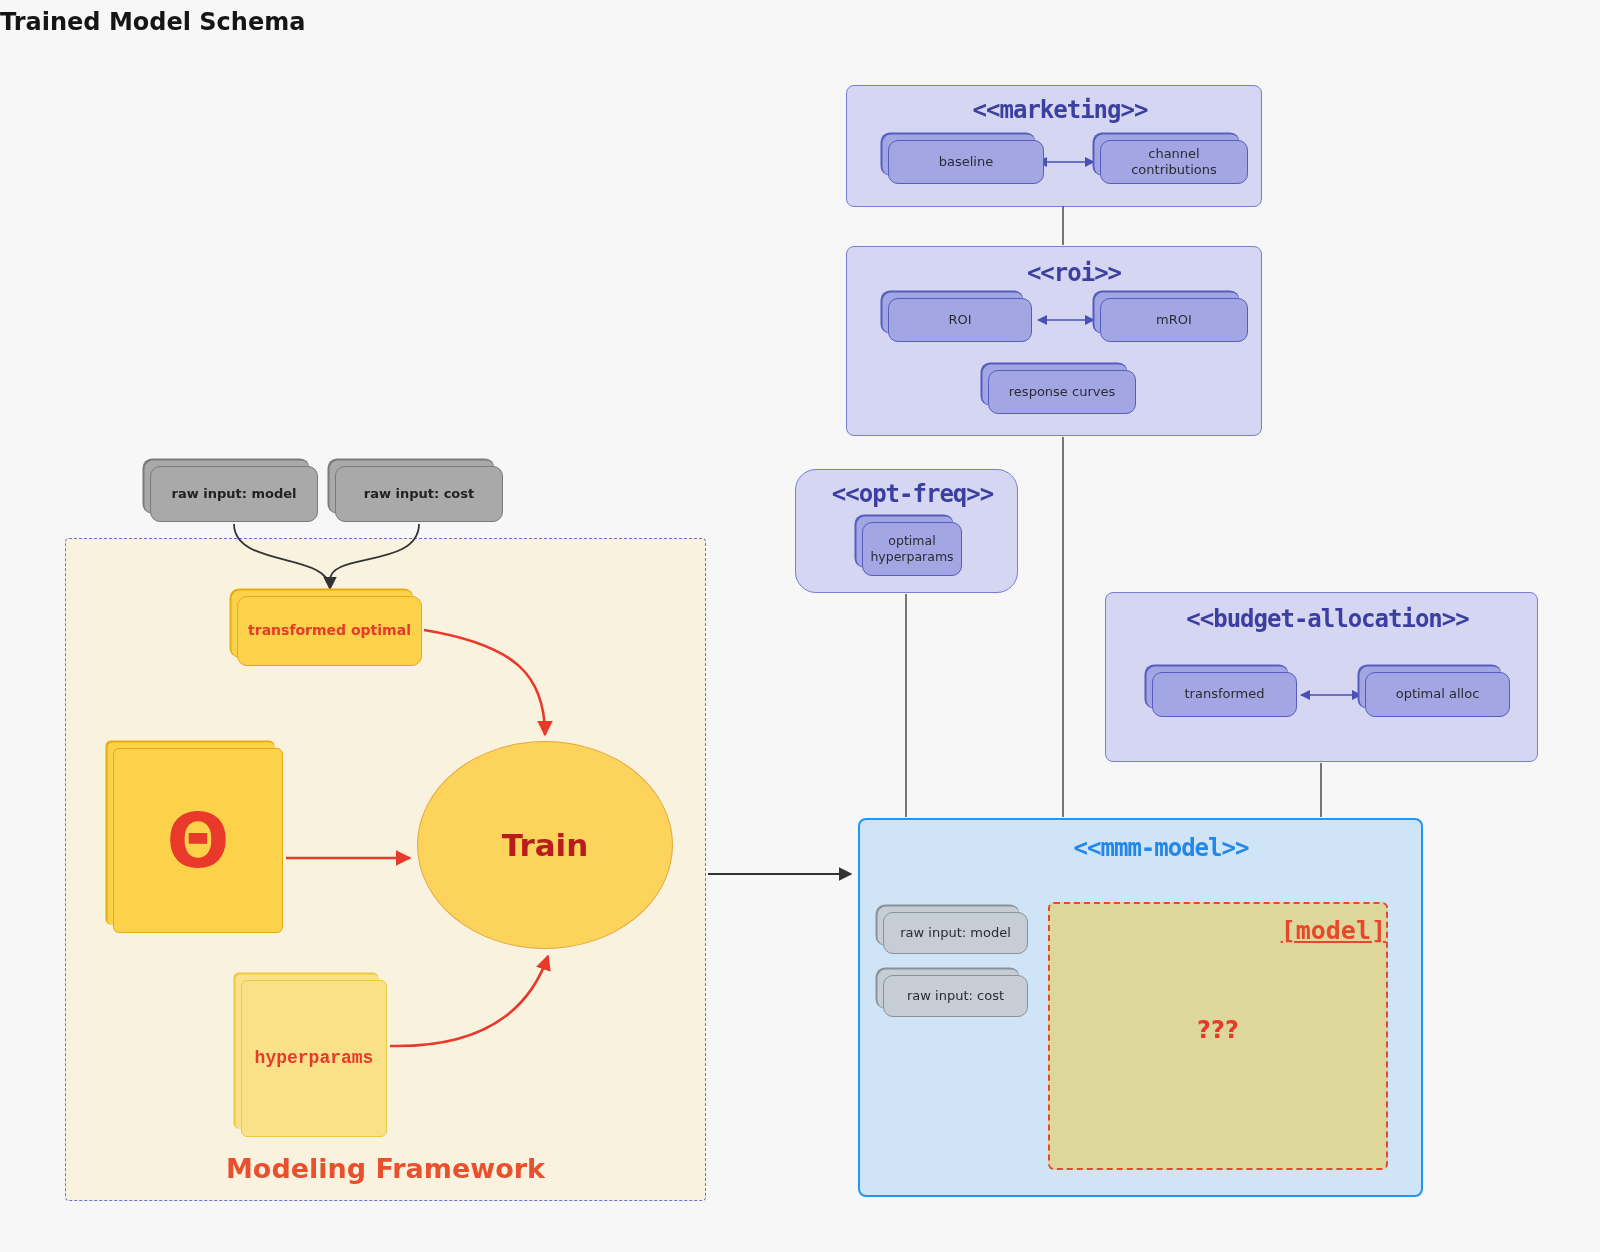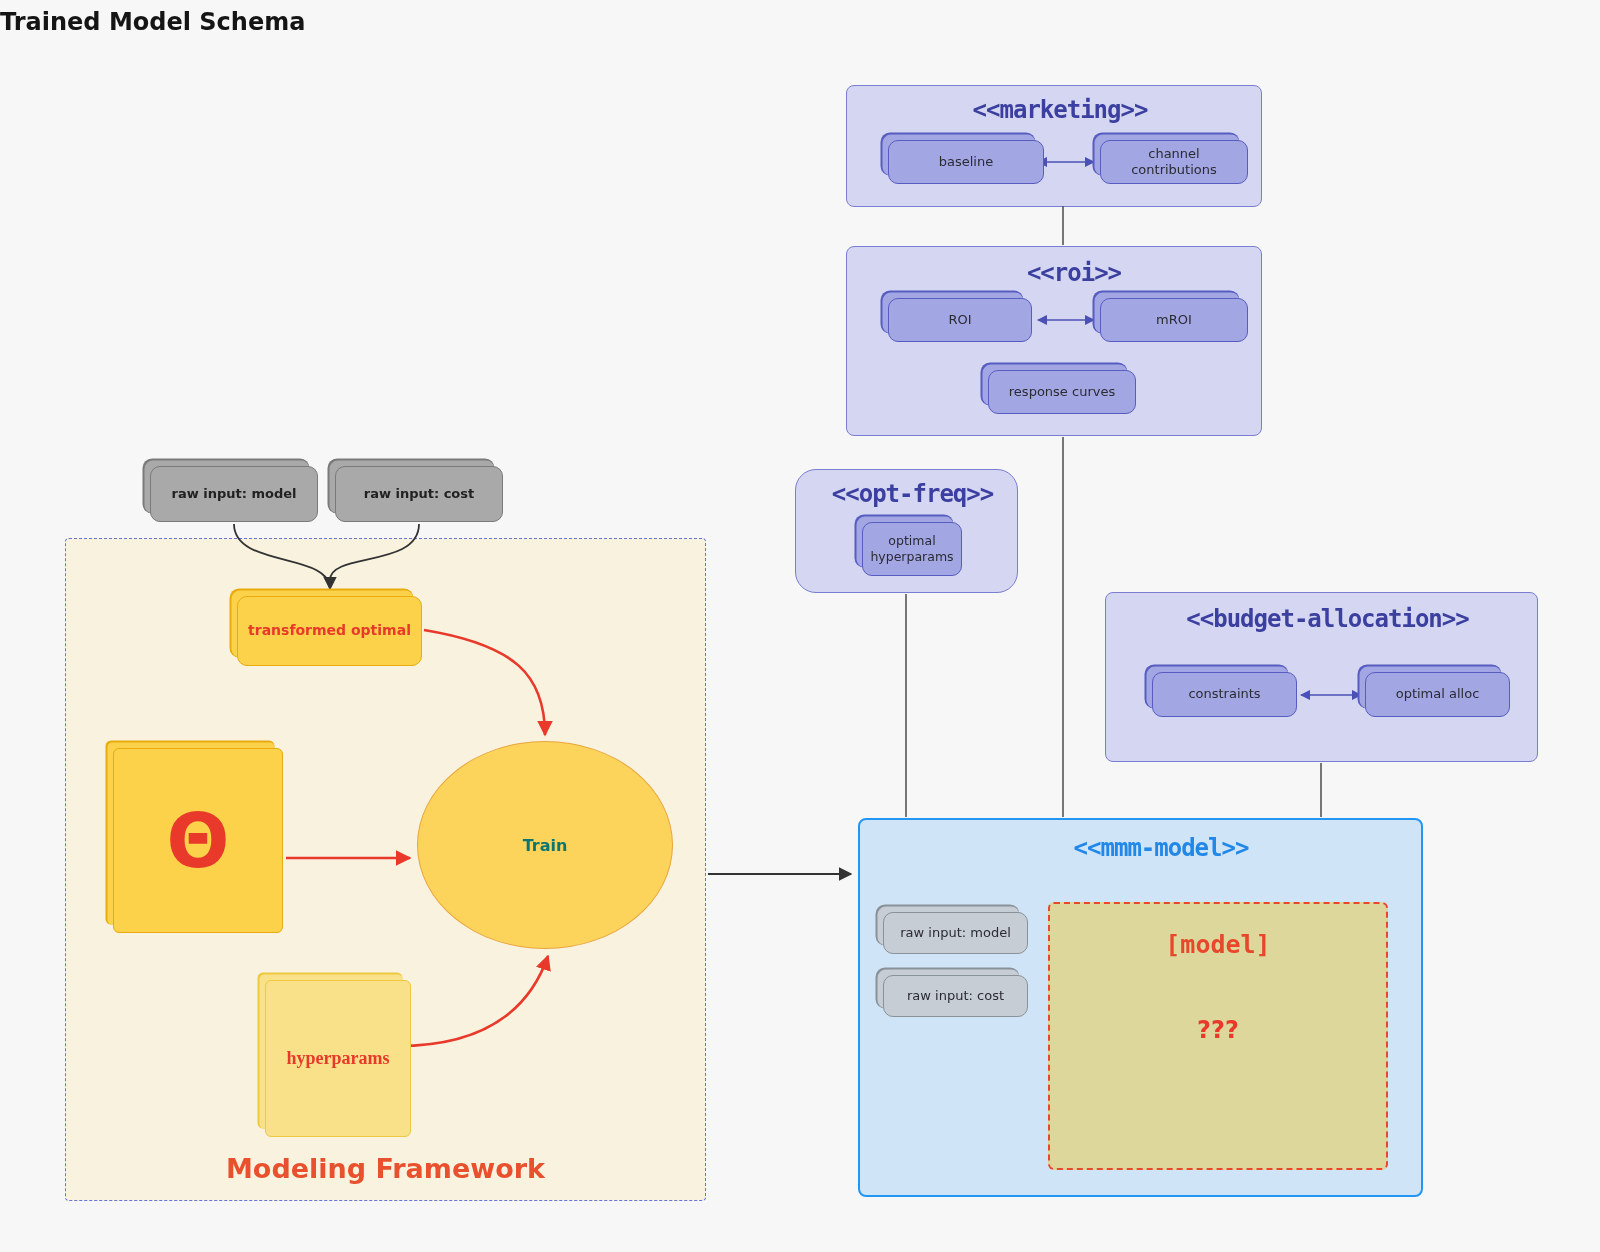--- a/index.html
+++ b/index.html
@@ -22,30 +22,30 @@
   .card{display:flex;align-items:center;justify-content:center;text-align:center;
         font-size:13px;color:#2b2b33;border-radius:10px;line-height:1.25;padding:2px 6px;}
   .stack{box-shadow:-7px -7px 0 -1.5px var(--f), -8px -8px 0 -0.5px var(--b);}
   .node-purple{--f:#a2a6e3;--b:#575dc0;background:var(--f);border:1.5px solid var(--b);}
   .node-gray{--f:#a9a9a9;--b:#7a7a7a;background:var(--f);border:1.5px solid var(--b);font-weight:bold;color:#222;}
   .node-grayblue{--f:#c6cdd5;--b:#8a9299;background:var(--f);border:1.5px solid var(--b);}
   .node-yellow{--f:#fcd24a;--b:#e9ab10;background:var(--f);border:1.5px solid var(--b);}
   .node-lightyellow{--f:#f9e189;--b:#eec83f;background:var(--f);border:1.5px solid var(--b);}
 
   .red-bold{color:#e8392b;font-weight:bold;}
-  .mono{font-family:Liberation Serif, serif;margin-left:24px;}
+  .mono{font-family:Liberation Mono, monospace;}
 
   .theta-glyph{font-size:74px;font-weight:800;color:#e8392b;line-height:1;}
   .train-ellipse{border-radius:50%;background:#fcd45c;border:1.5px solid #e9a53c;
                  display:flex;align-items:center;justify-content:center;}
-  .train-label{font-size:16px;font-weight:bold;color:#0f766e;}
+  .train-label{font-size:31px;font-weight:bold;color:#b91c1c;}
 
   .model-box{background:#ddd79b;border:2.5px dashed #e8472b;border-radius:6px;}
-  .model-box-label{left:0;right:0;top:26px;text-align:center;font-size:25px;font-weight:bold;
-                   color:#e8472b;font-family:"DejaVu Sans Mono","Liberation Mono",monospace;}
+  .model-box-label{left:0;right:0;top:12px;text-align:right;font-size:25px;font-weight:bold;
+                   color:#e8472b;font-family:"DejaVu Sans Mono","Liberation Mono",monospace;text-decoration:underline;}
   .model-box-unknown{left:0;right:0;top:112px;text-align:center;font-size:24px;font-weight:800;color:#e8392b;}
 
   svg.connectors{position:absolute;left:0;top:0;pointer-events:none;}
 </style>
 </head>
 <body>
 
 <div class="canvas">
 
   <div class="abs diagram-title">Trained Model Schema</div>
@@ -114,21 +114,21 @@
 
   <div class="abs card stack node-purple" style="left:888px;top:140px;width:156px;height:44px;">baseline</div>
   <div class="abs card stack node-purple" style="left:1100px;top:140px;width:148px;height:44px;">channel contributions</div>
 
   <div class="abs card stack node-purple" style="left:888px;top:298px;width:144px;height:44px;">ROI</div>
   <div class="abs card stack node-purple" style="left:1100px;top:298px;width:148px;height:44px;">mROI</div>
   <div class="abs card stack node-purple" style="left:988px;top:370px;width:148px;height:44px;">response curves</div>
 
   <div class="abs card stack node-purple" style="left:862px;top:522px;width:100px;height:54px;font-size:12.5px;">optimal hyperparams</div>
 
-  <div class="abs card stack node-purple" style="left:1152px;top:672px;width:145px;height:45px;">constraints</div>
+  <div class="abs card stack node-purple" style="left:1152px;top:672px;width:145px;height:45px;">transformed</div>
   <div class="abs card stack node-purple" style="left:1365px;top:672px;width:145px;height:45px;">optimal alloc</div>
 
   <div class="abs card stack node-grayblue" style="left:883px;top:912px;width:145px;height:42px;">raw input: model</div>
   <div class="abs card stack node-grayblue" style="left:883px;top:975px;width:145px;height:42px;">raw input: cost</div>
 
   <div class="abs model-box" style="left:1048px;top:902px;width:340px;height:268px;">
     <div class="abs model-box-label">[model]</div>
     <div class="abs model-box-unknown">???</div>
   </div>
 

